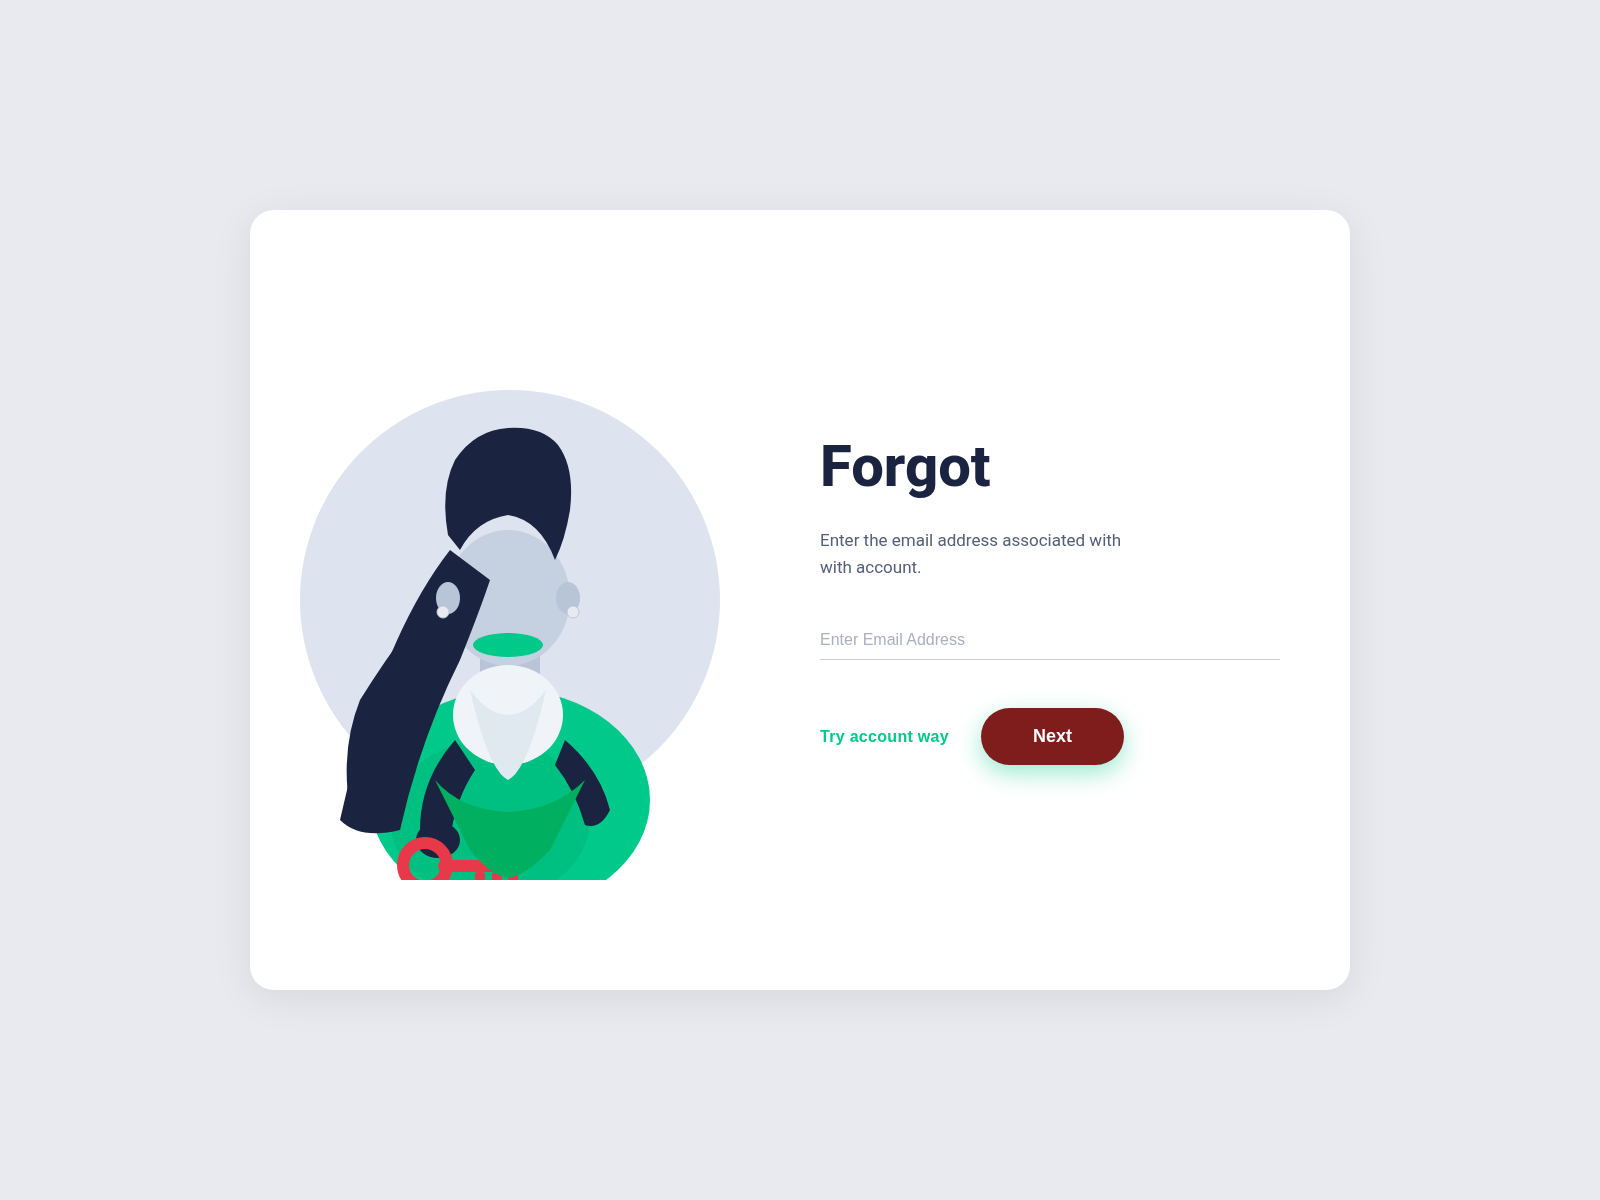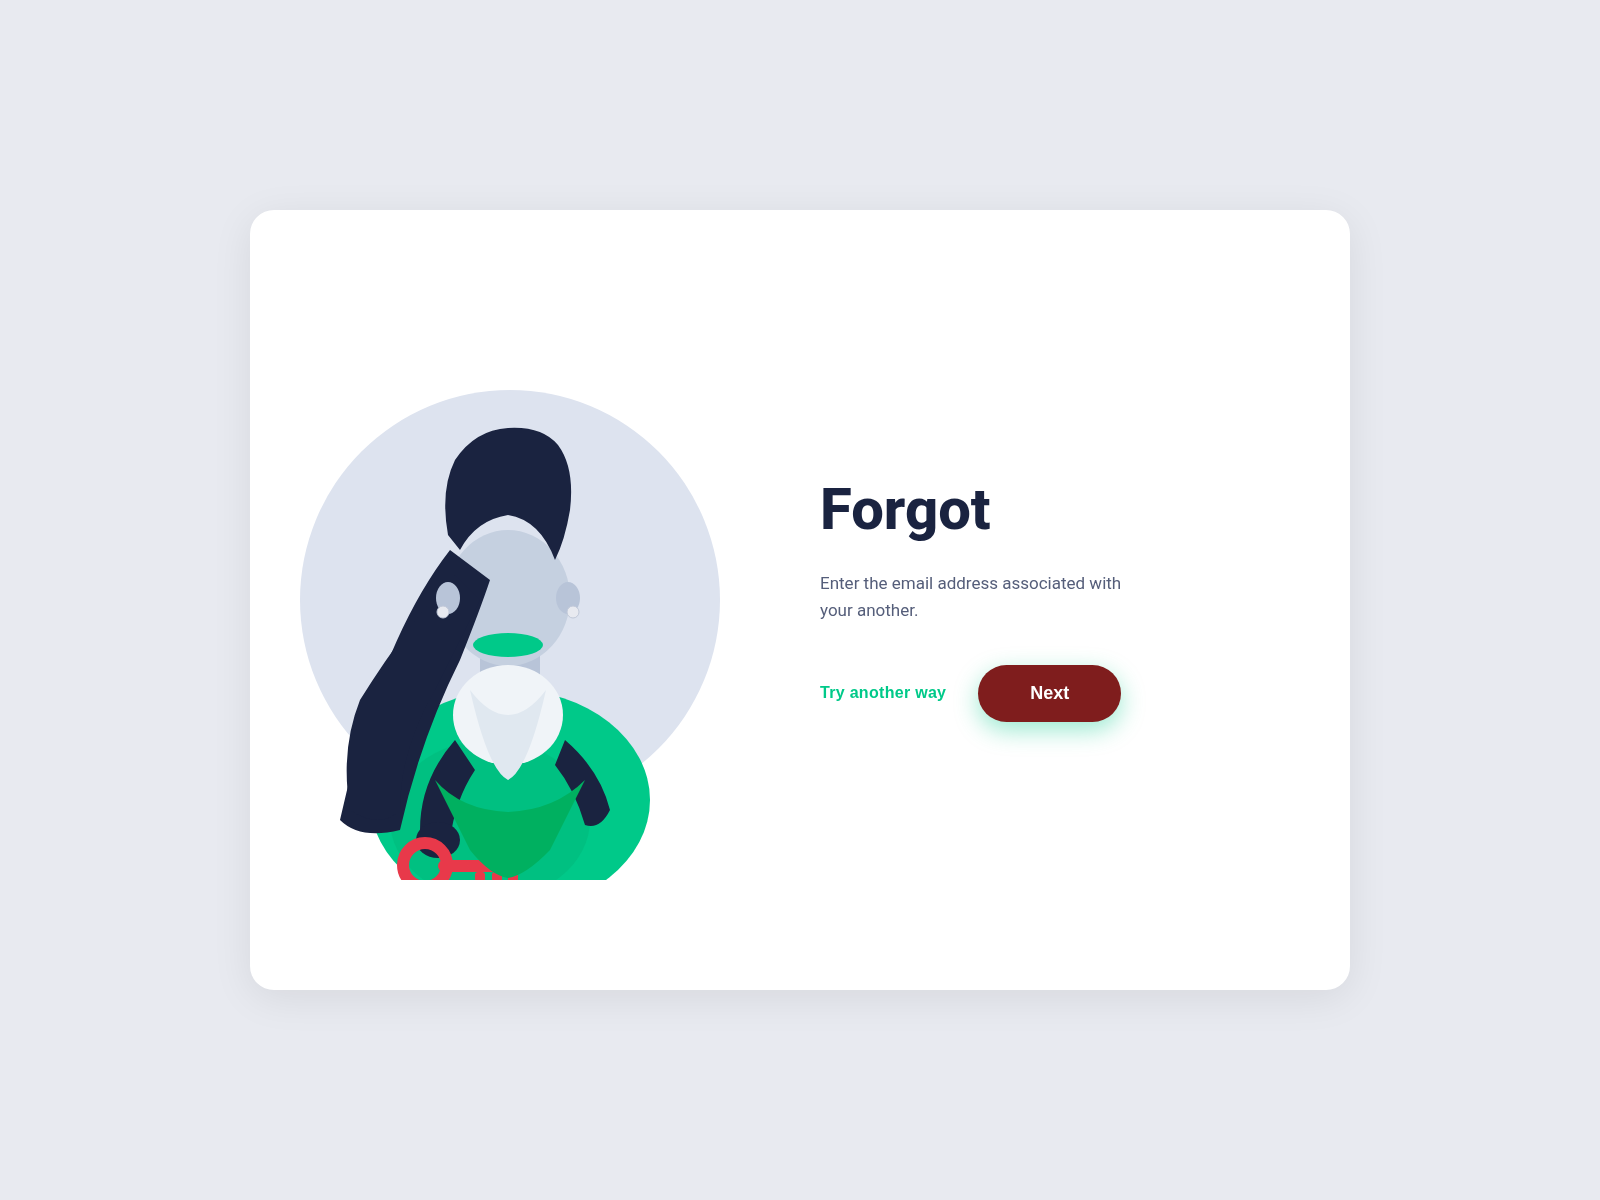--- a/index.html
+++ b/index.html
@@ -185,22 +185,23 @@
 
     </svg>
   </div>
 
   <div class="form-side">
 
     <h1 class="title">
       <span>Forgot</span><br>
     </h1>
 
-    <p class="subtitle">Enter the email address associated with your another.</p>
-
+    <p class="subtitle">Enter the email address associated with with account.</p>
+
+    <input class="email-input" type="email" placeholder="Enter Email Address" style="">
 
     <div class="actions">
-      <button class="try-another">Try another way</button>
+      <button class="try-another">Try account way</button>
       <button class="next-btn">Next</button>
     </div>
 
   </div>
 </div>
 
 </body></html>

